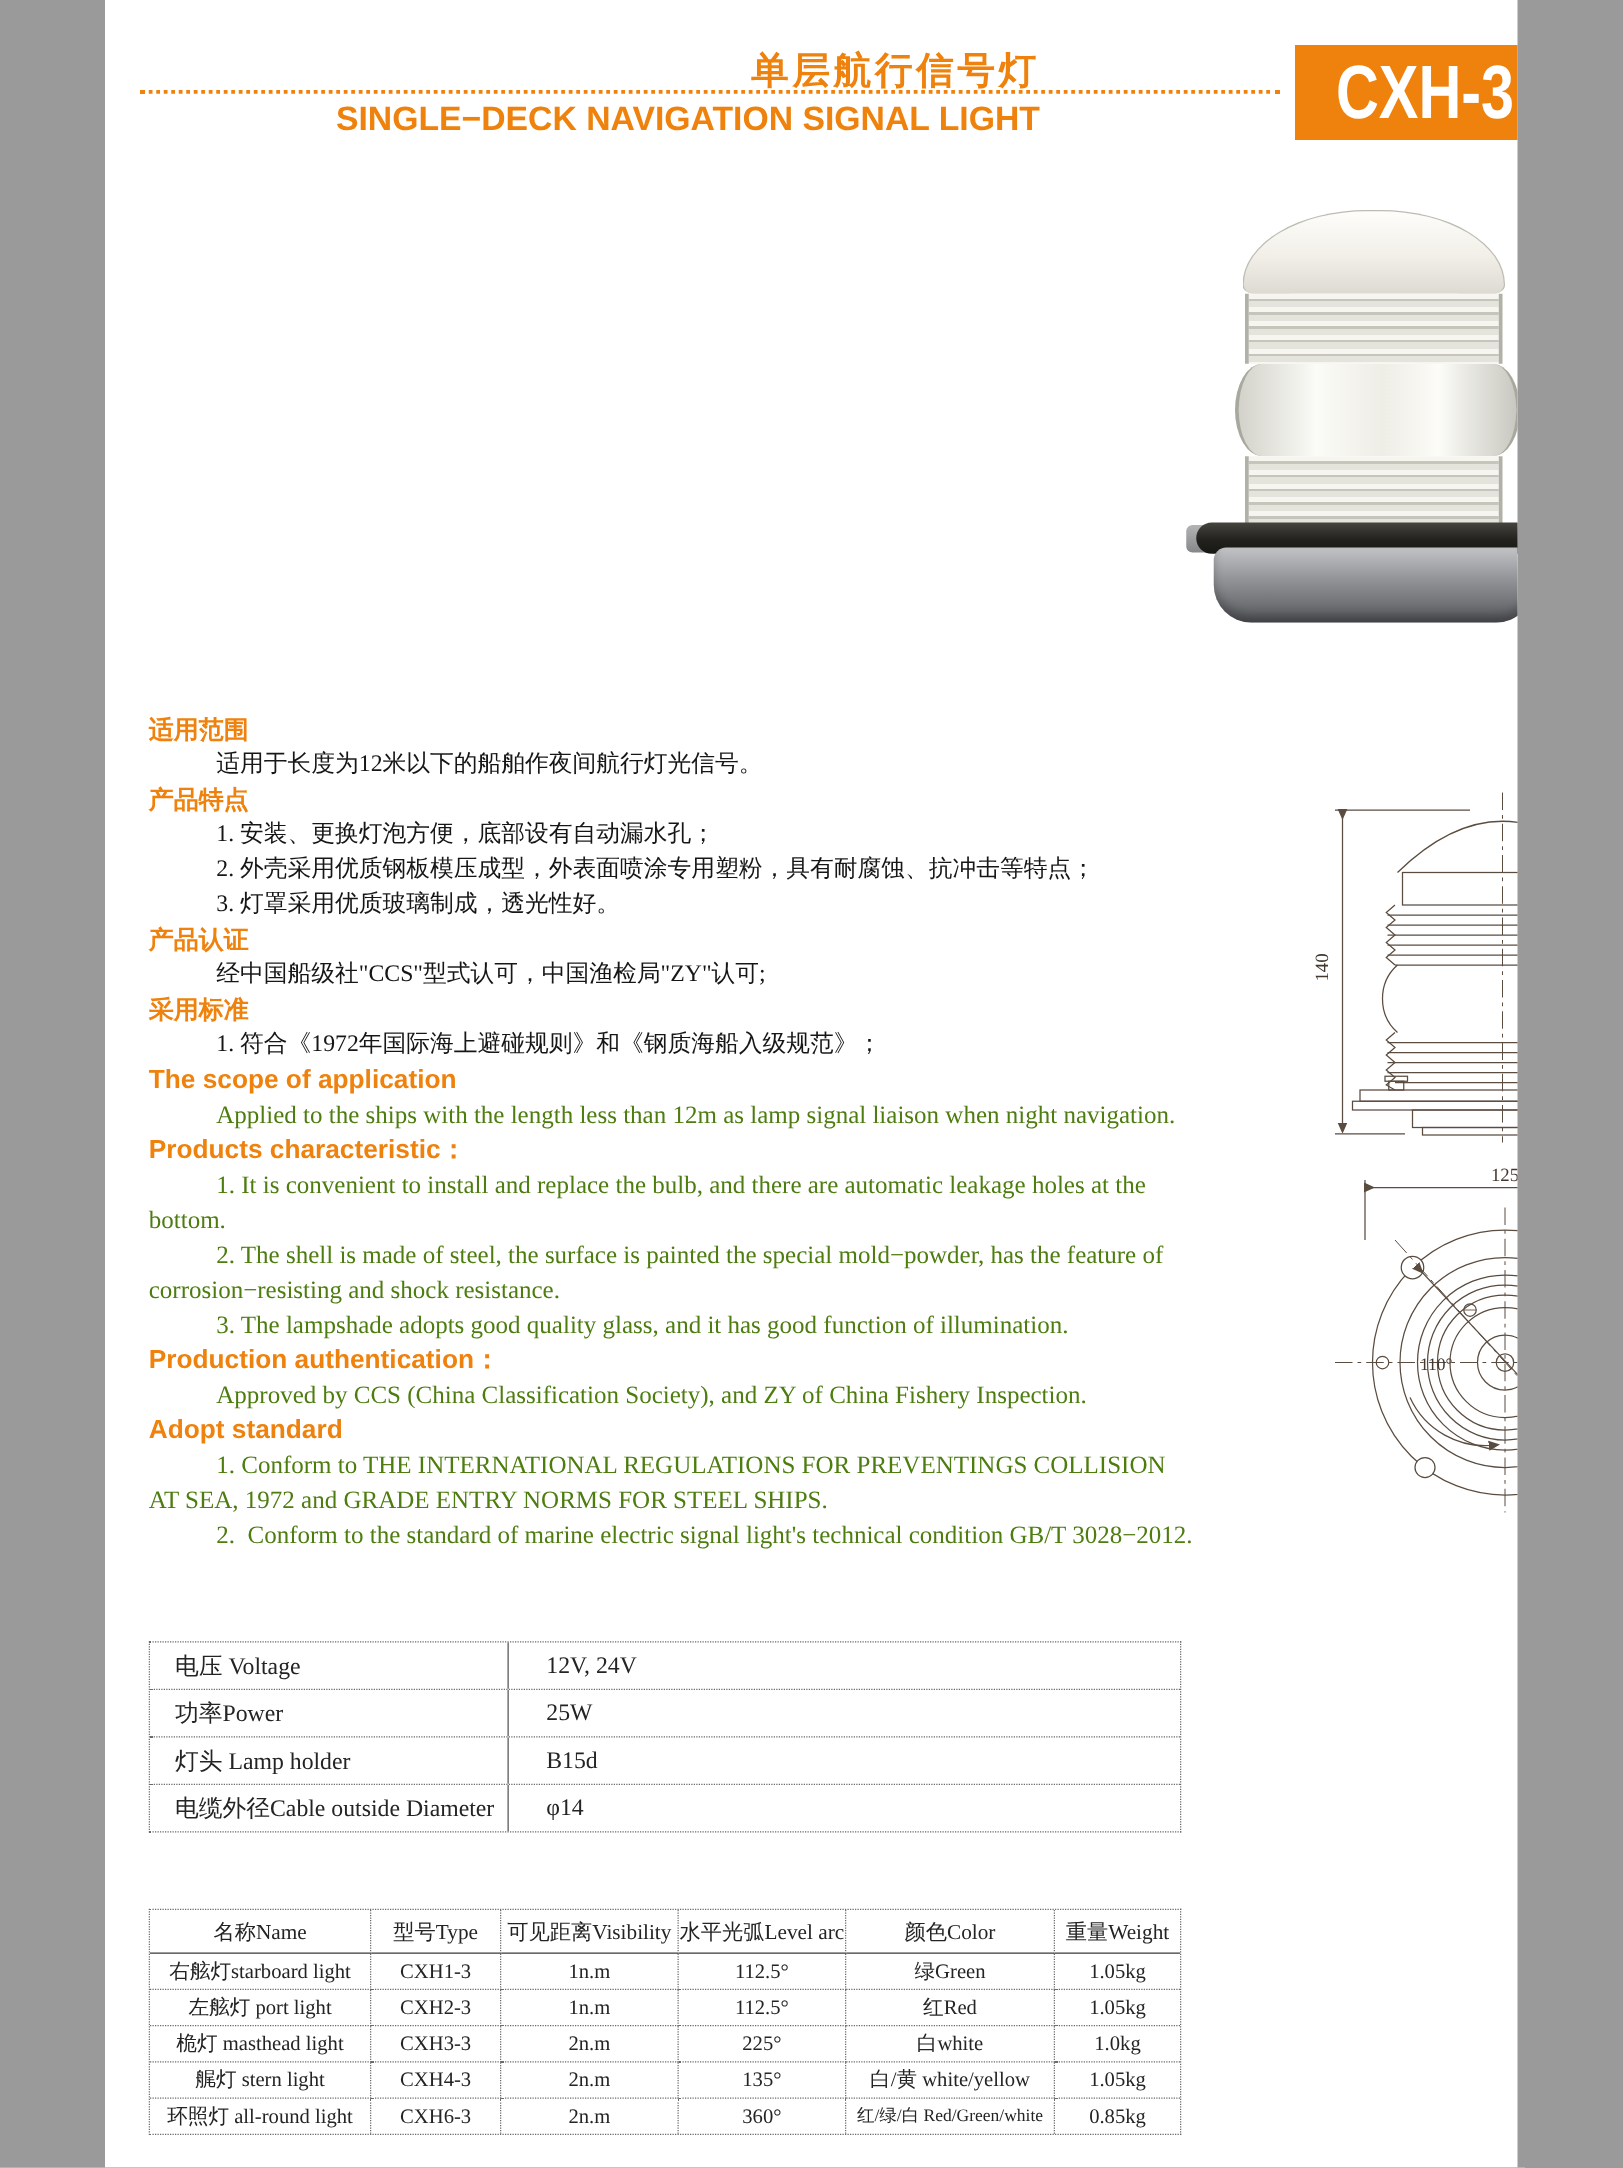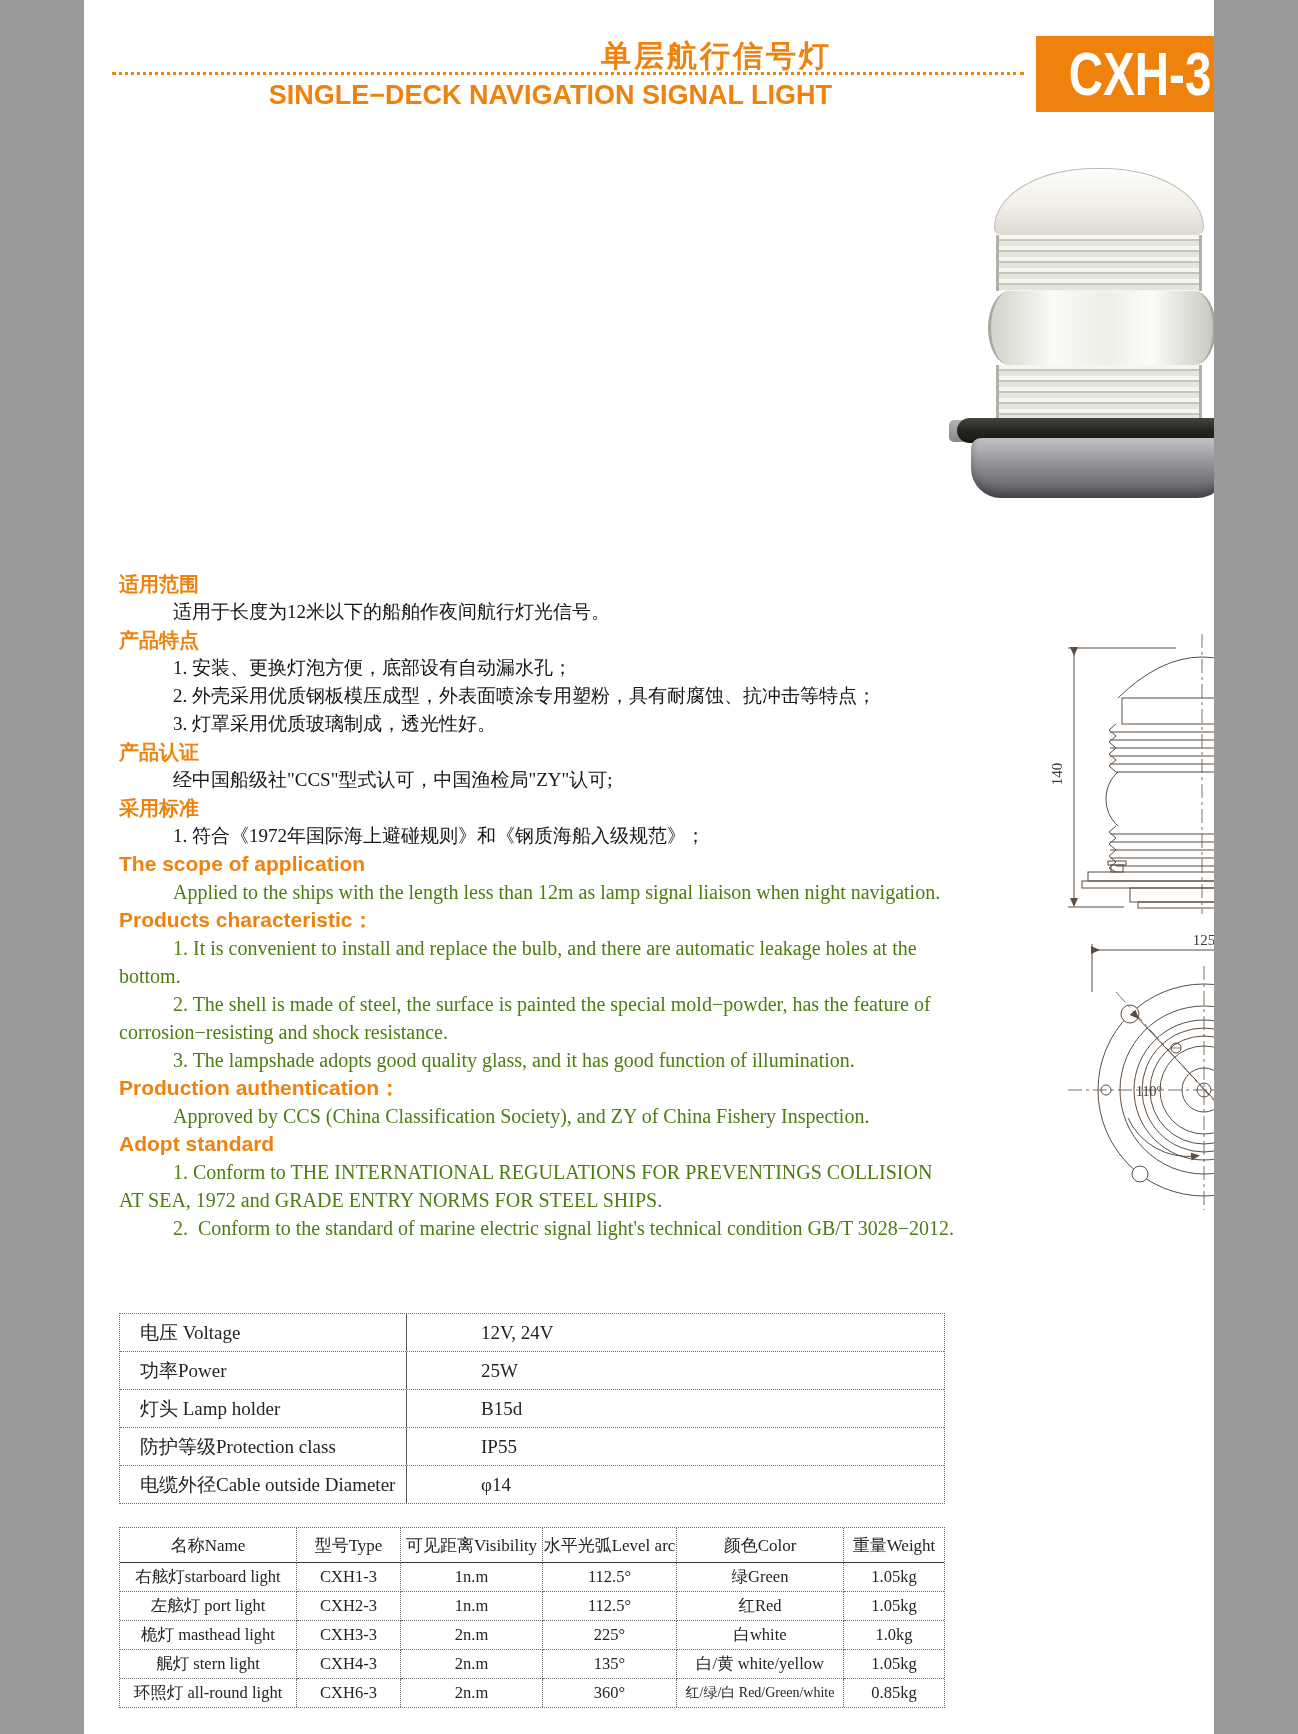--- a/index.html
+++ b/index.html
@@ -72,21 +72,21 @@
   .content p,.content h3{margin:0;line-height:28px;}
   .h-zh,.h-en{
     font-family:"Liberation Sans","DejaVu Sans",sans-serif;font-weight:bold;color:var(--orange);
   }
   .h-zh{font-size:20px;}
   .h-en{font-size:21px;}
   .p-zh{font-size:19px;color:#161616;text-indent:54px;white-space:pre;}
   .p-en{font-size:20px;color:#4d7c0f;text-indent:54px;white-space:pre;}
   
   .spec{position:absolute;left:35px;top:1313px;width:826px;border:1.5px dotted var(--dot);box-sizing:border-box;}
-  .spec-row{display:grid;grid-template-columns:287px 1fr;height:37px;border-bottom:1.5px dotted var(--dot);gap:44px;}
+  .spec-row{display:grid;grid-template-columns:287px 1fr;height:37px;border-bottom:1.5px dotted var(--dot);}
   .spec-row:last-child{border-bottom:none;}
   .spec-label{display:flex;align-items:center;padding-left:20px;font-size:19px;color:#242424;border-right:1px solid #555;}
   .spec-value{display:flex;align-items:center;padding-left:30px;font-size:19px;color:#242424;}
   
   .variants{position:absolute;left:35px;top:1527px;width:826px;border:1.5px dotted var(--dot);box-sizing:border-box;font-size:16.5px;}
   .v-row{display:grid;grid-template-columns:177px 104px 142px 134px 167px 1fr;}
   .v-row>div{
     display:flex;align-items:center;justify-content:center;height:28px;
     border-right:1.5px dotted var(--dot);border-bottom:1.5px dotted var(--dot);
     color:#242424;white-space:nowrap;
@@ -263,24 +263,20 @@
     </div>
     <div class="spec-row">
       <div class="spec-label">功率Power</div>
       <div class="spec-value">25W</div>
     </div>
     <div class="spec-row">
       <div class="spec-label">灯头 Lamp holder</div>
       <div class="spec-value">B15d</div>
     </div>
     <div class="spec-row">
-      <div class="spec-label">防护等级Protection class</div>
-      <div class="spec-value">IP55</div>
-    </div>
-    <div class="spec-row">
       <div class="spec-label">电缆外径Cable outside Diameter</div>
       <div class="spec-value">φ14</div>
     </div>
   </div>
 
   <div class="variants">
     <div class="v-row v-head">
       <div>名称Name</div>
       <div>型号Type</div>
       <div>可见距离Visibility</div>

